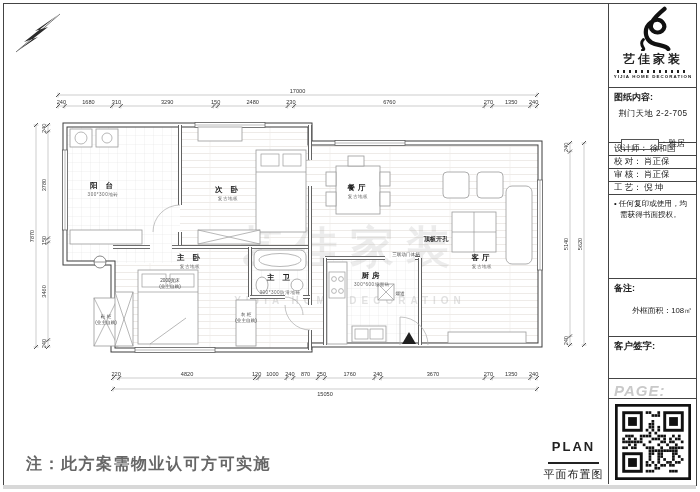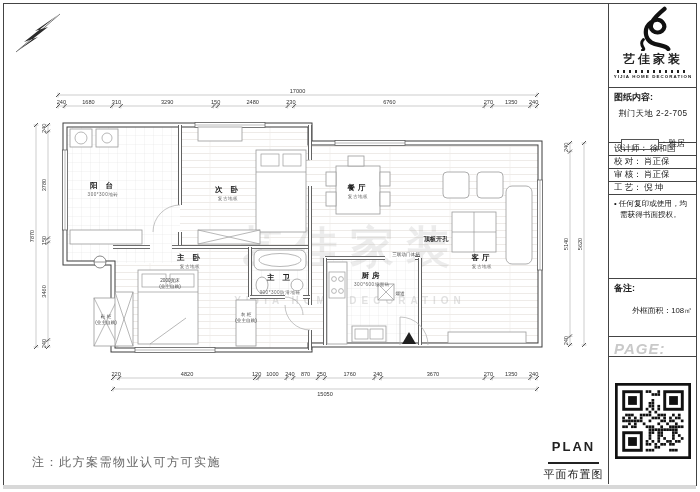--- a/index.html
+++ b/index.html
@@ -31,21 +31,21 @@
   .remarkArea{margin-top:10px;text-align:right;font-size:7.8px;}
   .signRow{height:42px;font-size:9.5px;font-weight:bold;}
   .pageRow{height:20px;color:#c9c9c9;font-size:15px;font-weight:bold;letter-spacing:1px;font-style:italic;}
   .qrRow{flex:1;display:flex;align-items:center;justify-content:center;padding:0 !important;}
   
   .planTitle{position:absolute;left:540px;top:437px;width:67px;text-align:center;}
   .planTitle .en{font-size:13px;font-weight:bold;letter-spacing:2px;border-bottom:2px solid #222;
                  display:inline-block;padding:0 4px 8px 4px;}
   .planTitle .zh{font-size:11px;margin-top:2px;letter-spacing:1px;}
   
-  .noteBL{position:absolute;left:32px;top:454px;font-size:12px;color:#666;letter-spacing:1.5px;}
+  .noteBL{position:absolute;left:26px;top:454px;font-size:16px;color:#666;letter-spacing:1.5px;font-weight:bold;}
   
   text{font-family:"Liberation Sans",sans-serif;}
   .dimline{stroke:#999;stroke-width:0.5;}
   .tick{stroke:#444;stroke-width:0.9;}
   .dimtxt{font-size:5.6px;fill:#333;}
   .wallD{stroke:#3c3c3c;stroke-width:5;fill:none;}
   .wallW{stroke:#ffffff;stroke-width:3;fill:none;}
   .partD{stroke:#3c3c3c;stroke-width:4;fill:none;}
   .partW{stroke:#ffffff;stroke-width:2.4;fill:none;}
   .furn{stroke:#9a9a9a;stroke-width:0.8;fill:#fff;}
@@ -429,20 +429,23 @@
 
     <section class="noticeRow">
       <div class="notice">• 任何复印或使用，均需获得书面授权。</div>
     </section>
 
     <section class="remarkRow">
       <div class="tbLabel">备注:</div>
       <div class="remarkArea">外框面积：108㎡</div>
     </section>
 
+    <section class="signRow">
+      <span>客户签字:</span>
+    </section>
 
     <section class="pageRow">
       <span>PAGE:</span>
     </section>
 
     <section class="qrRow">
       <svg id="qr" width="76" height="76" viewBox="0 0 84 84">
           <rect x="1.5" y="1.5" width="81" height="81" fill="#fff" stroke="#111" stroke-width="3"></rect>
           <rect x="9.619047619047619" y="9.619047619047619" width="19.42857142857143" height="19.42857142857143" fill="none" stroke="#111" stroke-width="3.238095238095238"></rect>
           <rect x="14.476190476190476" y="14.476190476190476" width="9.714285714285715" height="9.714285714285715" fill="#111"></rect>

